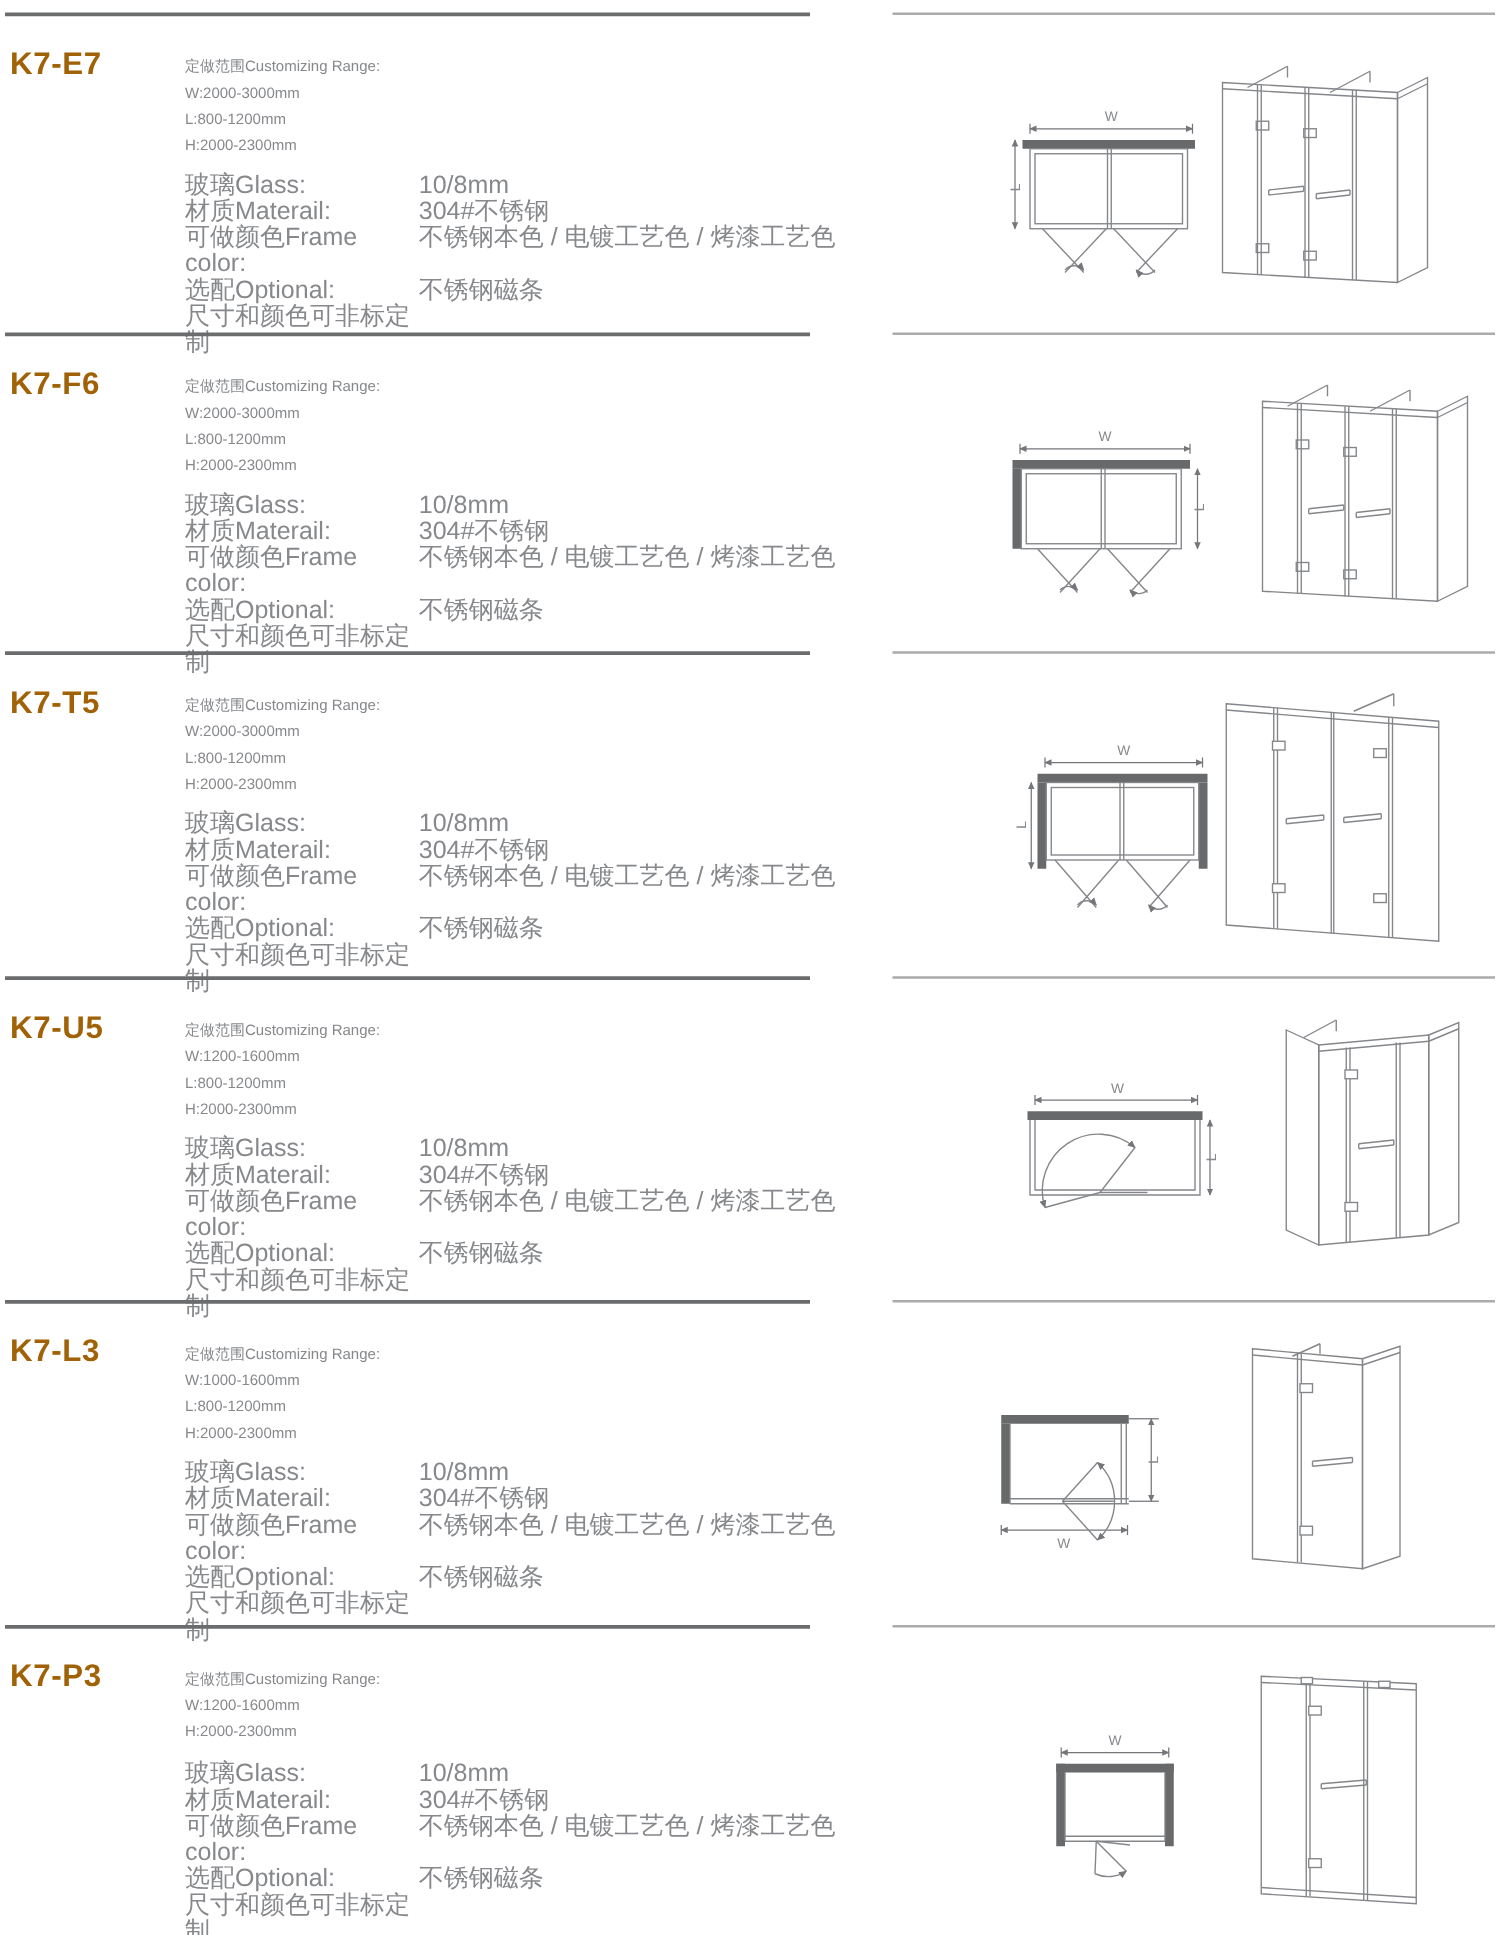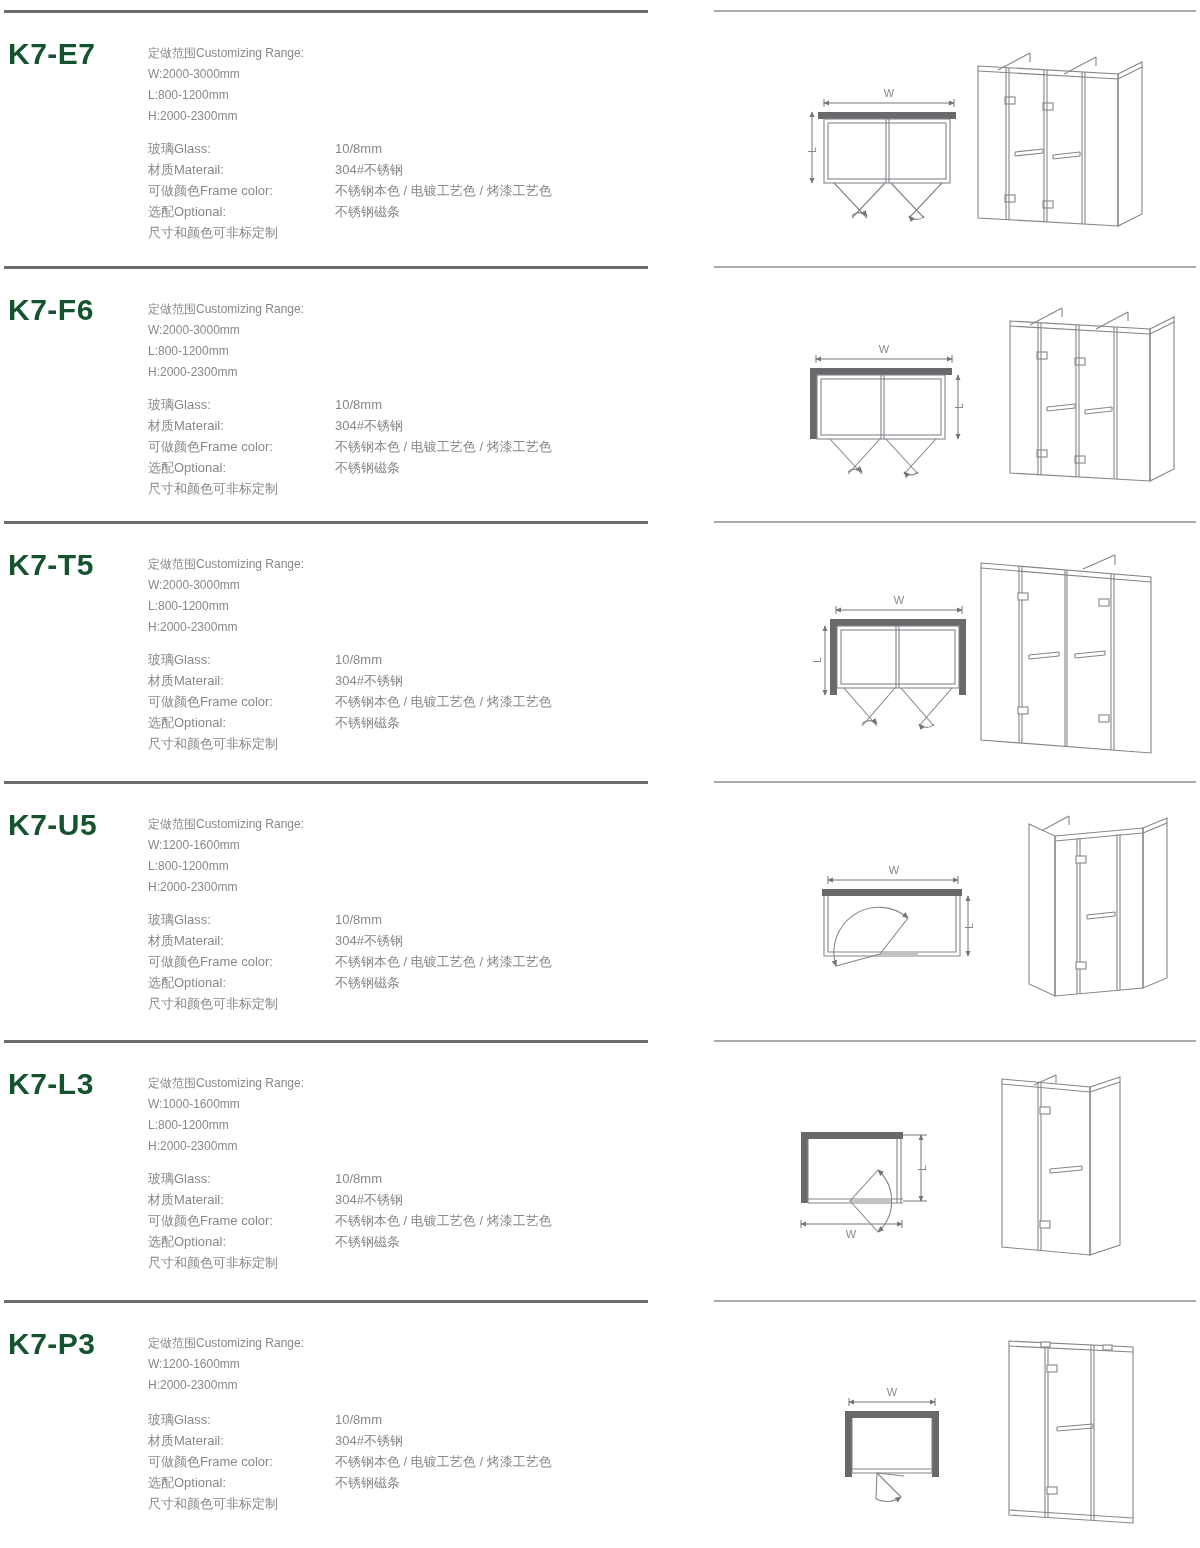--- a/index.html
+++ b/index.html
@@ -7,23 +7,23 @@
   #canvas{position:relative;width:1200px;height:1548px;background:#ffffff;overflow:hidden;}
   .row{position:absolute;left:0;width:1200px;}
   .r1{top:10px;height:256px}
   .r2{top:266px;height:236px}
   .r3{top:521px;height:224px}
   .r4{top:781px;height:264px}
   .r5{top:1040px;height:316px}
   .r6{top:1300px;height:200px}
   .divL{position:absolute;left:4px;top:0;width:644px;height:3px;background:#6a6c6d;}
   .divR{position:absolute;left:714px;top:0;width:482px;height:2px;background:#a9abad;}
-  .model{position:absolute;left:8px;top:27px;margin:0;font-size:30px;font-weight:bold;color:#14532d;letter-spacing:.5px;}
+  .model{position:absolute;left:8px;top:27px;margin:0;font-size:25px;font-weight:bold;color:#a16207;letter-spacing:.5px;}
   .cr{position:absolute;left:148px;top:33px;font-size:12px;line-height:21px;color:#86888b;}
-  .specs{position:absolute;left:148px;top:128px;font-size:13px;line-height:21px;color:#86888b;}
+  .specs{position:absolute;left:148px;top:128px;font-size:20px;line-height:21px;color:#86888b;}
   .r6 .specs{top:109px;}
   .spec{display:flex;}
   .lab{width:187px;flex:0 0 187px;}
   .val{white-space:nowrap;}
   svg.tv,svg.iso{position:absolute;overflow:visible;}
   .tv line,.tv path{stroke:#84868a;fill:none;stroke-width:1.1;}
   .tv .fr{stroke:#84868a;fill:none;stroke-width:1.1;}
   .tv .wall{fill:#67696b;stroke:none;}
   .tv .dim{stroke:#74767a;stroke-width:1;}
   .tv text{font-size:11px;fill:#86888b;stroke:none;font-family:"Liberation Sans",sans-serif;}

